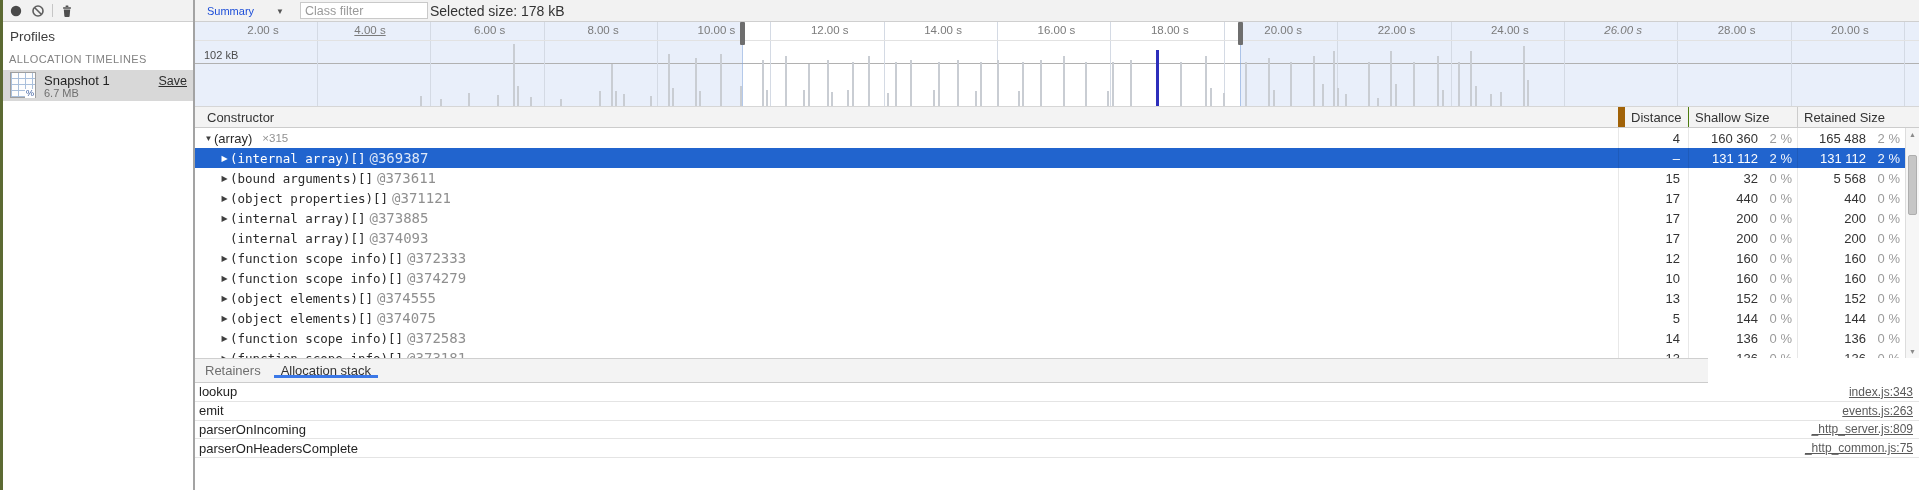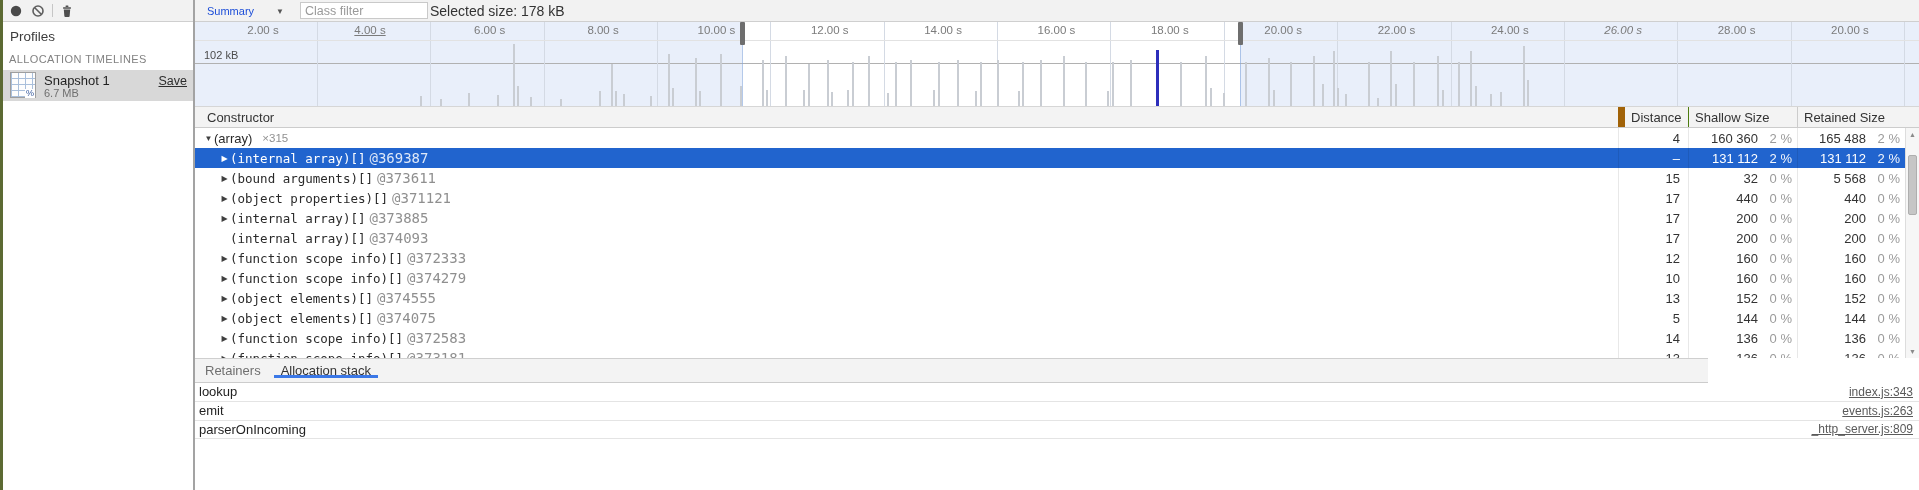--- a/index.html
+++ b/index.html
@@ -489,18 +489,22 @@
           <a class="loc">index.js:343</a>
         </div>
         <div class="srow">
           <div class="fn">emit</div>
           <a class="loc">events.js:263</a>
         </div>
         <div class="srow">
           <div class="fn">parserOnIncoming</div>
           <a class="loc">_http_server.js:809</a>
         </div>
+        <div class="srow">
+          <div class="fn">parserOnHeadersComplete</div>
+          <a class="loc">_http_common.js:75</a>
+        </div>
       </div>
   </div>
 
   <div id="sidebar-border"></div>
   <div id="green-strip"></div>
 </div>
 
 </body></html>

